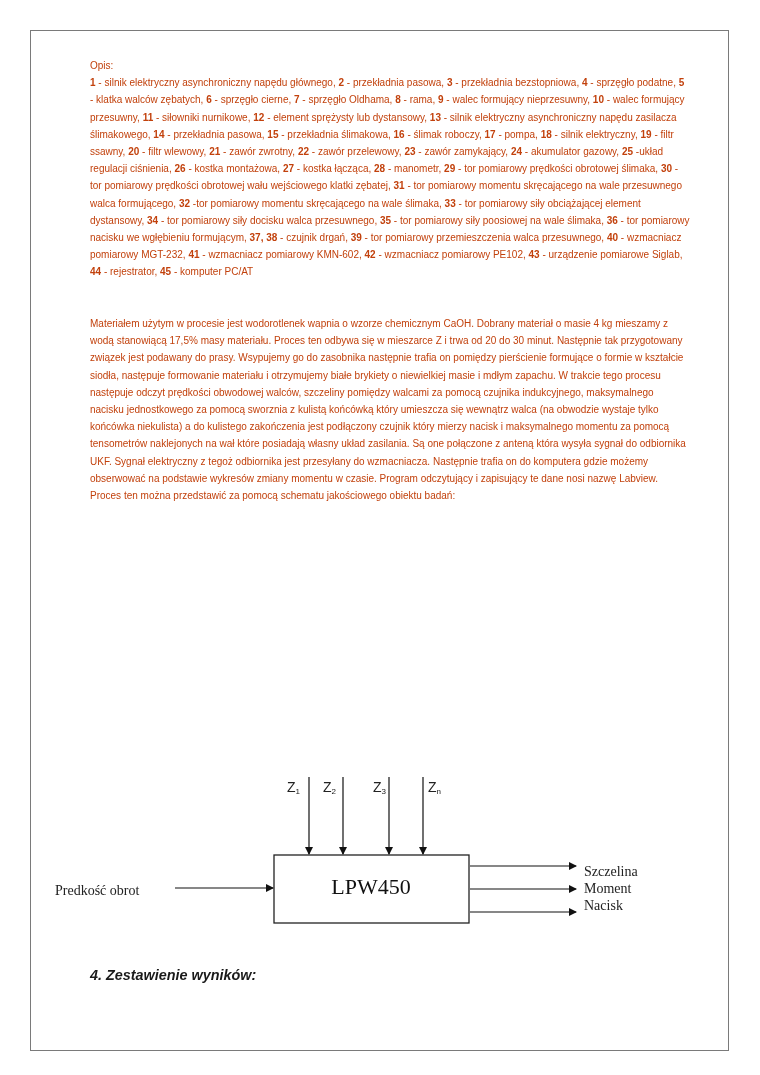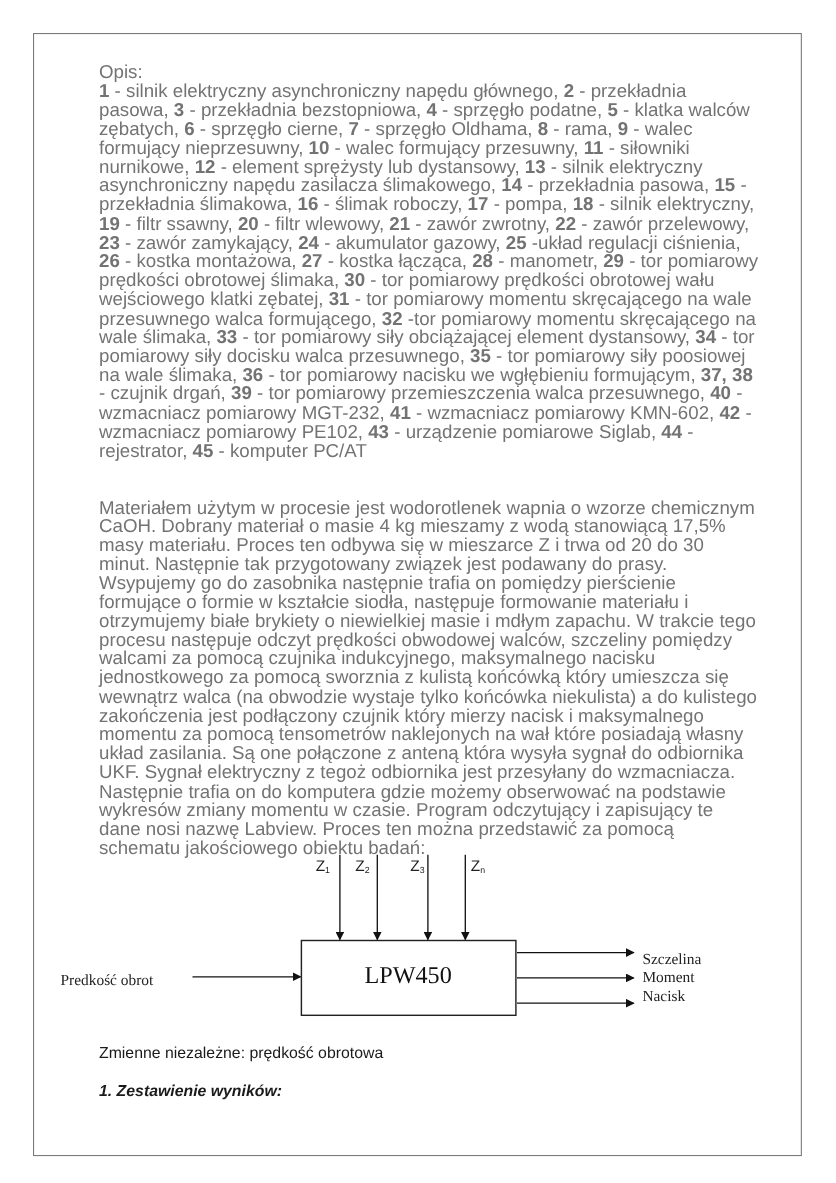--- a/index.html
+++ b/index.html
@@ -3,21 +3,21 @@
 <meta charset="utf-8">
 <style>
   html, body { margin: 0; padding: 0; background: #ffffff; }
   body { width: 760px; height: 1075px; position: relative; overflow: hidden; }
   .page-frame {
     position: absolute; left: 30px; top: 30px; width: 699px; height: 1021px;
     border: 1px solid #7a7a7a; box-sizing: border-box;
   }
   .content {
     position: absolute; left: 90px; top: 57px; width: 600px;
-    font-family: "Liberation Sans", sans-serif; font-size: 17px; line-height: 17.2px; color: #737373;
+    font-family: "Liberation Sans", sans-serif; font-size: 10px; line-height: 17.2px; color: #c2410c;
   }
   .content p { margin: 0; }
   .legend-list span.num { font-weight: bold; }
   .heading { font-weight: bold; font-style: italic; }
   .gap { height: 17.2px; }
   .diagram {
     position: absolute; left: 40px; top: 770px; width: 660px; height: 165px;
   }
   .diagram svg { position: absolute; left: 0; top: 0; }
   .serif { font-family: "Liberation Serif", serif; }
@@ -67,16 +67,15 @@
     <line x1="430" y1="119" x2="536" y2="119" stroke="#111" stroke-width="1.2" marker-end="url(#arr)"></line>
     <line x1="430" y1="142" x2="536" y2="142" stroke="#111" stroke-width="1.2" marker-end="url(#arr)"></line>
 
     <text x="544" y="106" font-size="14" fill="#222" font-family="Liberation Serif, serif">Szczelina</text>
     <text x="544" y="123" font-size="14" fill="#222" font-family="Liberation Serif, serif">Moment</text>
     <text x="544" y="140" font-size="14" fill="#222" font-family="Liberation Serif, serif">Nacisk</text>
   </svg>
 </div>
 
 <div class="vars">
-  <p>Zmienne niezależne: prędkość obrotowa</p>
   <div class="gap"></div>
-  <p class="heading">1. Zestawienie wyników:</p>
+  <p class="heading">4. Zestawienie wyników:</p>
 </div>
 
 </body></html>

